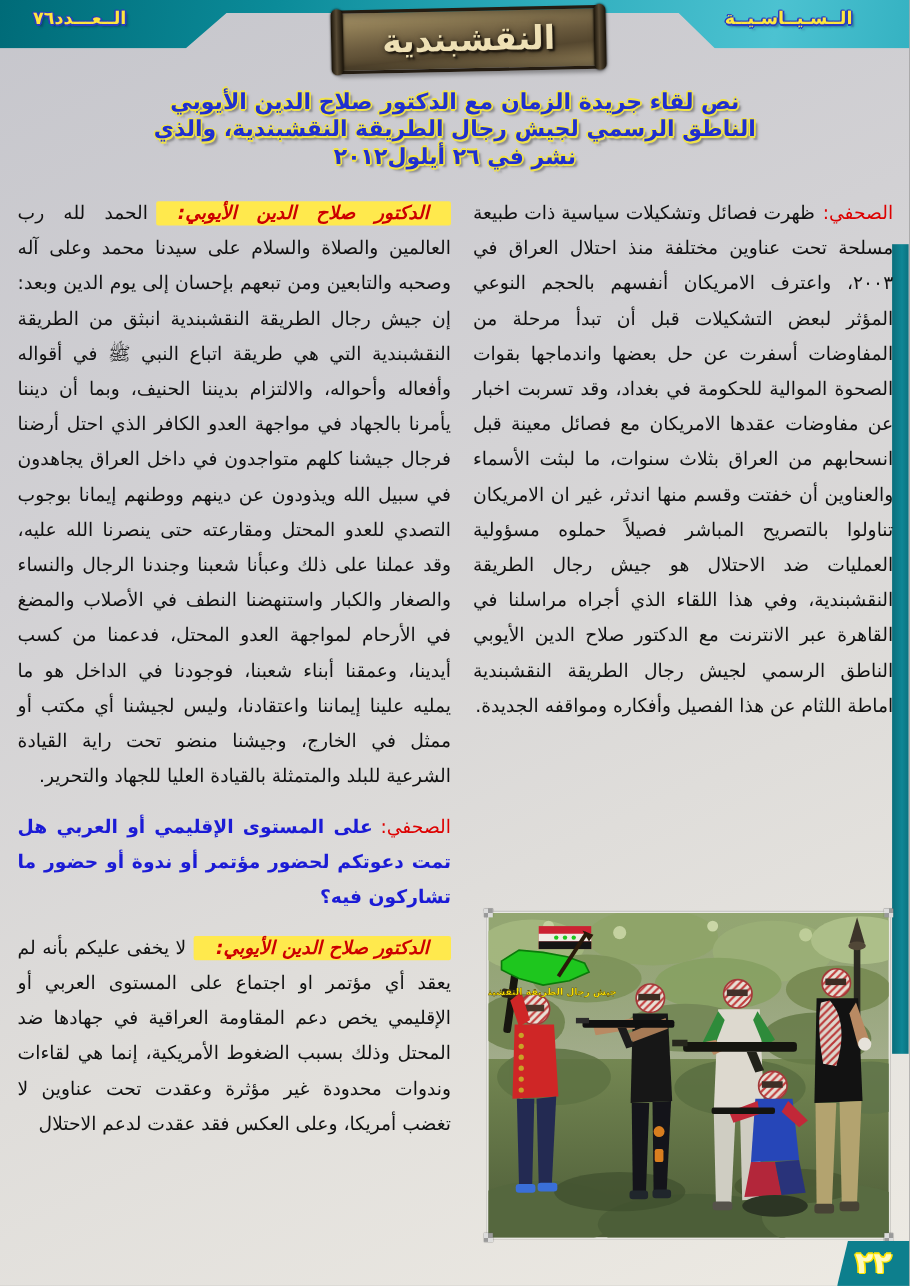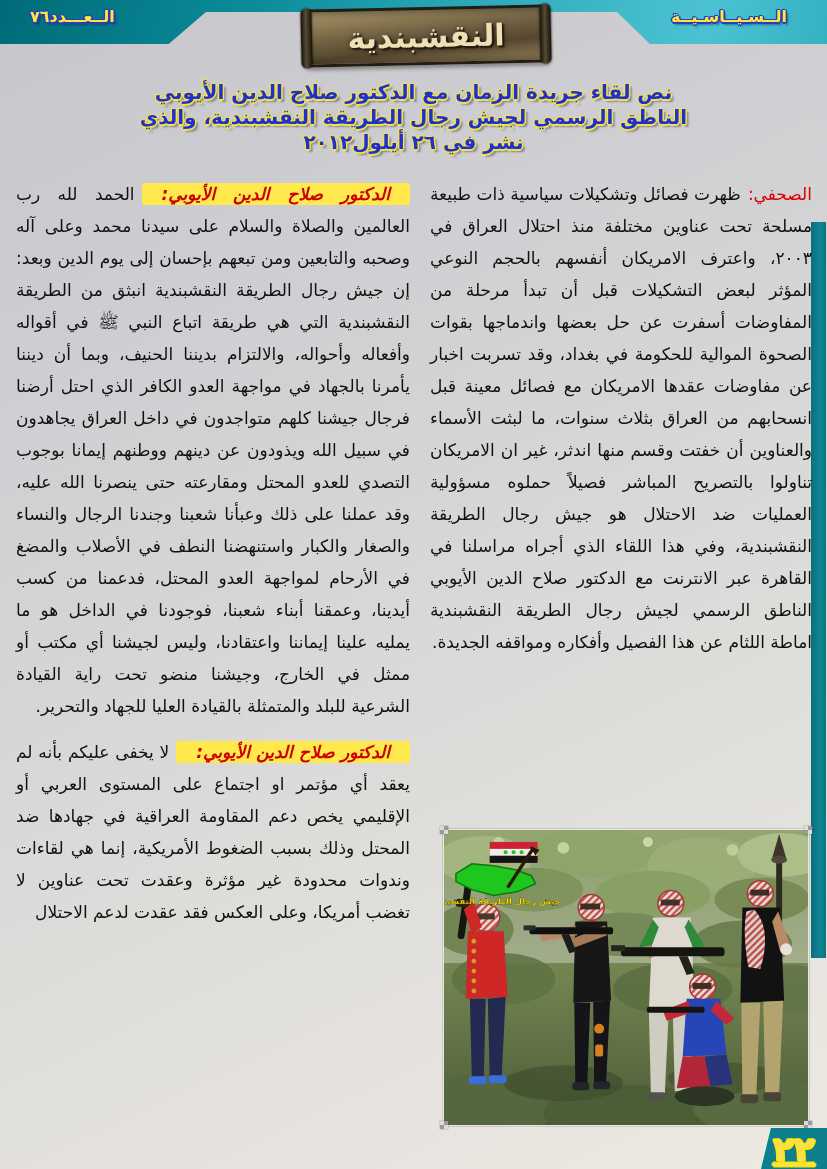--- a/index.html
+++ b/index.html
@@ -15,21 +15,21 @@
     position:absolute; top:0; left:0; width:827px; height:44px;
     background:linear-gradient(100deg,#006b78 0%,#0b8b99 30%,#2fadbd 60%,#4cc2d1 85%,#35b2c2 100%);
     clip-path:polygon(0 0,100% 0,100% 100%,78.6% 100%,74.6% 27%,24.9% 27%,20.4% 100%,0 100%);
   }
   .tab-label {
     position:absolute; top:7px; font-size:16px; font-weight:bold; color:#ffe63e;
     letter-spacing:1px; white-space:nowrap;
     text-shadow:1.5px 0 #2a3cc0,-1.5px 0 #2a3cc0,0 1.5px #2a3cc0,0 -1.5px #2a3cc0,
                 1px 1px #2a3cc0,-1px -1px #2a3cc0,2.5px 2.5px 2px rgba(20,30,90,.45);
   }
-  .tab-right { right:40px; }
+  .tab-right { right:52px; }
   .tab-left  { left:30px; }
   .plaque {
     position:absolute; left:303px; top:7px; width:246px; height:58px;
     transform:rotate(-1.2deg);
     background:linear-gradient(175deg,#a8956a 0%,#8d7b54 22%,#6b5b3e 48%,#55472f 68%,#7c6b49 88%,#93815a 100%);
     border:3px solid #241c12; border-radius:6px;
     box-shadow:inset 0 0 10px rgba(0,0,0,.55), 2px 3px 4px rgba(0,0,0,.35);
     display:flex; align-items:center; justify-content:center;
   }
   .rod { position:absolute; top:-4px; bottom:-4px; width:11px;
@@ -57,23 +57,23 @@
   .lbl-red { color:#dd0000; font-weight:normal; margin-left:7px; white-space:nowrap; }
   .lbl-hl  { color:#cc0000; font-weight:bold; margin-left:7px; background:#ffe94d;
              padding:1px 20px; border-radius:2px;font-style:italic; }
   .q-blue  { color:#1b1bd6; font-weight:bold; }
   
   .sidebar-accent { position:absolute; right:1px; top:222px; width:15px; height:736px;
     background:linear-gradient(90deg,#0a6e7b,#0f8695 60%,#0b7280); }
   .page-badge { position:absolute; right:0; bottom:0; width:66px; height:41px;
     background:#0d7f8d; clip-path:polygon(15% 0,100% 0,100% 100%,0 100%);
     display:flex; align-items:center; justify-content:center; }
-  .page-badge span { font-size:34px; font-weight:bold; color:#fde047; letter-spacing:2px;
+  .page-badge span { font-size:27px; font-weight:bold; color:#fef9c3; letter-spacing:2px;
     text-shadow:1.5px 0 #ffe400,-1.5px 0 #ffe400,0 1.5px #ffe400,0 -1.5px #ffe400,
-                1px 1px #ffe400,-1px -1px #ffe400;text-decoration:underline; }
+                1px 1px #ffe400,-1px -1px #ffe400; }
   
   .photo { position:absolute; left:443px; top:829px; width:366px; height:297px;
     border:1px solid #e9e8e4; box-shadow:0 0 0 1px rgba(120,120,120,.25); }
   .photo svg { display:block; width:100%; height:100%; }
   .handle { position:absolute; width:8px; height:8px;
     background:conic-gradient(#9a9a9a 0 25%, #dcdcdc 0 50%, #9a9a9a 0 75%, #dcdcdc 0);
     box-shadow:0 0 1px #555; }
   .h-tl { left:-4px; top:-4px; } .h-tr { right:-4px; top:-4px; }
   .h-bl { left:-4px; bottom:-4px; } .h-br { right:-4px; bottom:-4px; }
 </style>
@@ -101,20 +101,23 @@
 
   <div class="col col-first">
     <p class="para">
       <span class="lbl-red">الصحفي:</span><span>ظهرت فصائل وتشكيلات سياسية ذات طبيعة مسلحة تحت عناوين مختلفة منذ احتلال العراق في ٢٠٠٣، واعترف الامريكان أنفسهم بالحجم النوعي المؤثر لبعض التشكيلات قبل أن تبدأ مرحلة من المفاوضات أسفرت عن حل بعضها واندماجها بقوات الصحوة الموالية للحكومة في بغداد، وقد تسربت اخبار عن مفاوضات عقدها الامريكان مع فصائل معينة قبل انسحابهم من العراق بثلاث سنوات، ما لبثت الأسماء والعناوين أن خفتت وقسم منها اندثر، غير ان الامريكان تناولوا بالتصريح المباشر فصيلاً حملوه مسؤولية العمليات ضد الاحتلال هو جيش رجال الطريقة النقشبندية، وفي هذا اللقاء الذي أجراه مراسلنا في القاهرة عبر الانترنت مع الدكتور صلاح الدين الأيوبي الناطق الرسمي لجيش رجال الطريقة النقشبندية اماطة اللثام عن هذا الفصيل وأفكاره ومواقفه الجديدة.</span>
     </p>
   </div>
 
   <div class="col col-second">
     <p class="para">
       <span class="lbl-hl">الدكتور صلاح الدين الأيوبي:</span><span>الحمد لله رب العالمين والصلاة والسلام على سيدنا محمد وعلى آله وصحبه والتابعين ومن تبعهم بإحسان إلى يوم الدين وبعد: إن جيش رجال الطريقة النقشبندية انبثق من الطريقة النقشبندية التي هي طريقة اتباع النبي ﷺ في أقواله وأفعاله وأحواله، والالتزام بديننا الحنيف، وبما أن ديننا يأمرنا بالجهاد في مواجهة العدو الكافر الذي احتل أرضنا فرجال جيشنا كلهم متواجدون في داخل العراق يجاهدون في سبيل الله ويذودون عن دينهم ووطنهم إيمانا بوجوب التصدي للعدو المحتل ومقارعته حتى ينصرنا الله عليه، وقد عملنا على ذلك وعبأنا شعبنا وجندنا الرجال والنساء والصغار والكبار واستنهضنا النطف في الأصلاب والمضغ في الأرحام لمواجهة العدو المحتل، فدعمنا من كسب أيدينا، وعمقنا أبناء شعبنا، فوجودنا في الداخل هو ما يمليه علينا إيماننا واعتقادنا، وليس لجيشنا أي مكتب أو ممثل في الخارج، وجيشنا منضو تحت راية القيادة الشرعية للبلد والمتمثلة بالقيادة العليا للجهاد والتحرير.</span>
+    </p>
+    <p class="para q-blue">
+      <span class="lbl-red">الصحفي:</span><span>على المستوى الإقليمي أو العربي هل تمت دعوتكم لحضور مؤتمر أو ندوة أو حضور ما تشاركون فيه؟</span>
     </p>
     <p class="para">
       <span class="lbl-hl">الدكتور صلاح الدين الأيوبي:</span><span>لا يخفى عليكم بأنه لم يعقد أي مؤتمر او اجتماع على المستوى العربي أو الإقليمي يخص دعم المقاومة العراقية في جهادها ضد المحتل وذلك بسبب الضغوط الأمريكية، إنما هي لقاءات وندوات محدودة غير مؤثرة وعقدت تحت عناوين لا تغضب أمريكا، وعلى العكس فقد عقدت لدعم الاحتلال</span>
     </p>
   </div>
 
   <div class="photo">
     <svg viewBox="0 0 366 297" preserveAspectRatio="none">
       <defs>
         <linearGradient id="gveg" x1="0" y1="0" x2="0" y2="1">

